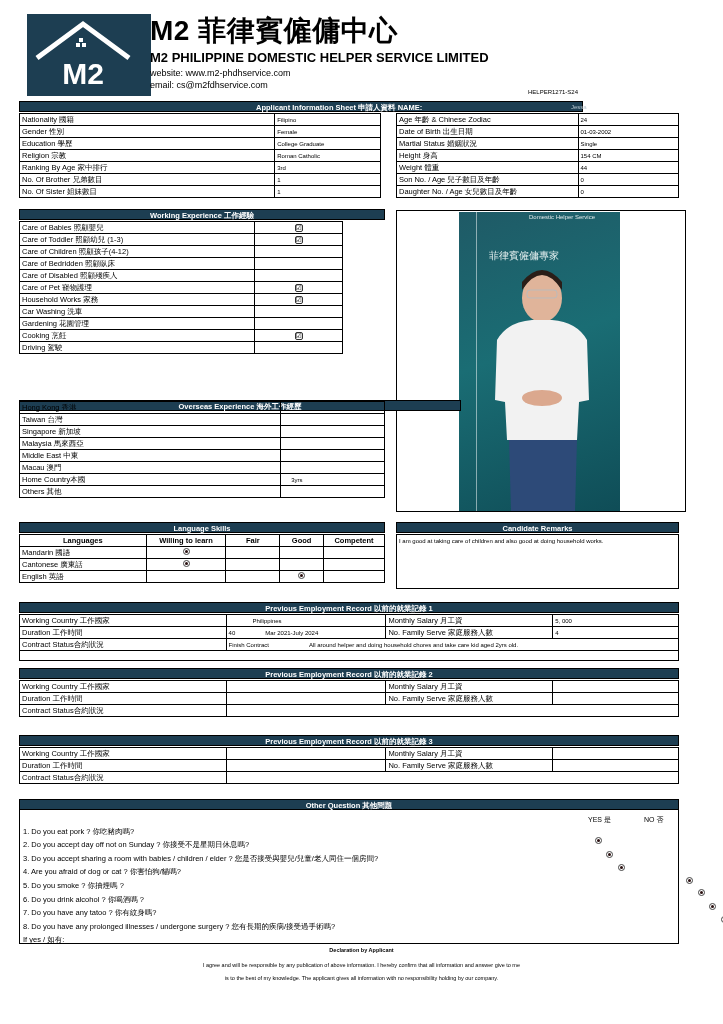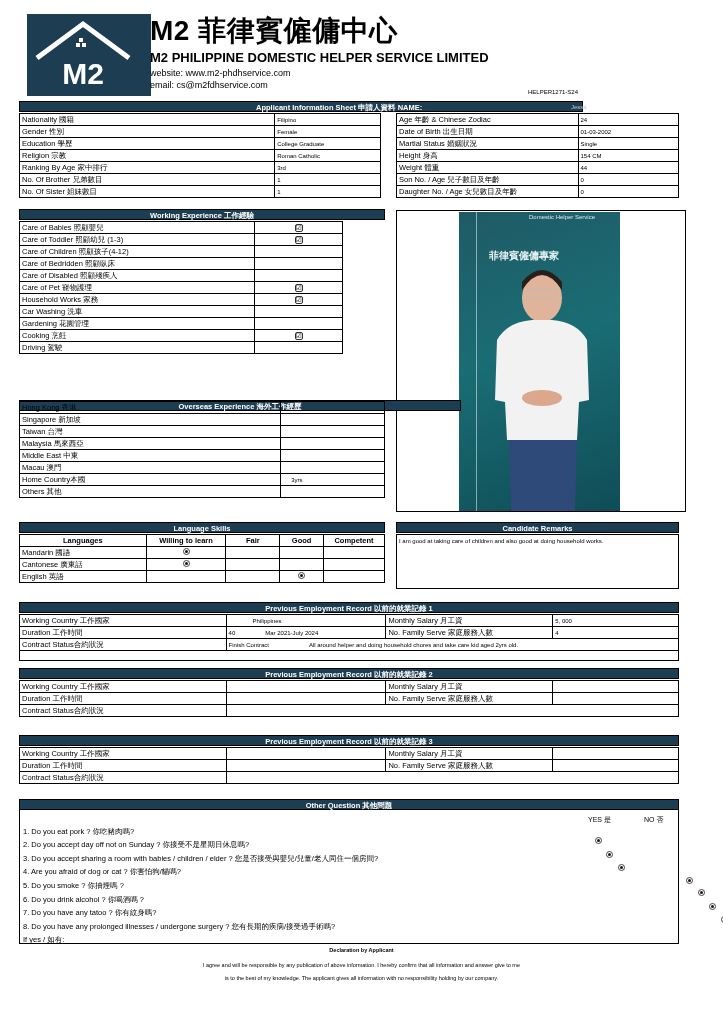--- a/index.html
+++ b/index.html
@@ -170,21 +170,21 @@
   <tr>
         <td>Driving 駕駛</td>
         <td></td>
       </tr>
 </tbody>
   </table>
 
 <div class="abs photo-box"></div>
 <div class="abs photo">
   <div style="position:absolute; left:4px; top:0; width:14px; height:299px; border-right:1px solid rgba(255,255,255,0.5);"></div>
-  <div style="position:absolute; left:30px; top:37px; color:#e8f2f2; font-size:10px; font-weight:bold;">菲律賓僱傭專家</div>
+  <div style="position:absolute; left:30px; top:37px; color:#e8f2f2; font-size:10px; font-weight:normal;">菲律賓僱傭專家</div>
   <div style="position:absolute; left:70px; top:2px; color:#dfe9ea; font-size:6px;">Domestic Helper Service</div>
   <svg style="position:absolute; left:28px; top:48px;" width="110" height="251" viewBox="0 0 110 251">
     <ellipse cx="55" cy="38" rx="20" ry="24" fill="#e0b49a"></ellipse>
     <path d="M35,30 Q55,0 75,30 L75,22 Q55,-2 35,22 Z" fill="#2a1e18"></path>
     <rect x="40" y="30" width="30" height="8" rx="3" fill="none" stroke="#bbb" stroke-width="1"></rect>
     <path d="M10,80 Q20,62 45,60 L65,60 Q90,62 100,80 L102,140 L92,142 L90,180 L20,180 L18,142 L8,140 Z" fill="#f2f2f2"></path>
     <ellipse cx="55" cy="138" rx="20" ry="8" fill="#dba88e"></ellipse>
     <path d="M22,180 L90,180 L88,251 L24,251 Z" fill="#2d4a78"></path>
   </svg>
 </div>
@@ -194,25 +194,25 @@
   <colgroup>
       <col style="width:262px">
       <col style="width:104px">
     </colgroup>
   <tbody>
       <tr>
         <td>Hong Kong 香港</td>
         <td class="v"></td>
       </tr>
   <tr>
+        <td>Taiwan 台灣</td>
+        <td class="v"></td>
+      </tr>
+  <tr>
         <td>Singapore 新加坡</td>
-        <td class="v"></td>
-      </tr>
-  <tr>
-        <td>Taiwan 台灣</td>
         <td class="v"></td>
       </tr>
   <tr>
         <td>Malaysia 馬來西亞</td>
         <td class="v"></td>
       </tr>
   <tr>
         <td>Middle East 中東</td>
         <td class="v"></td>
       </tr>

